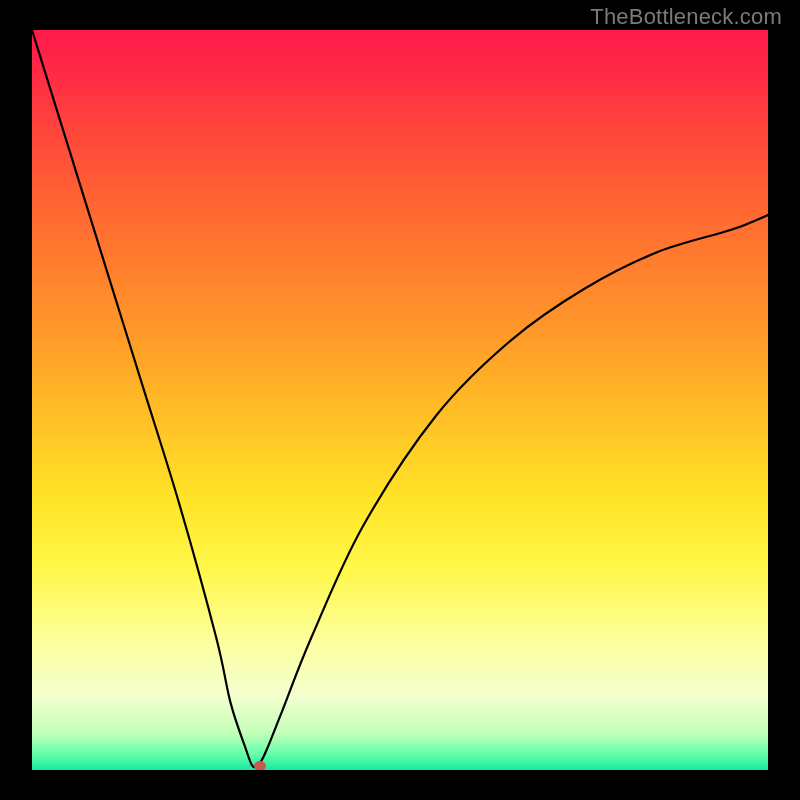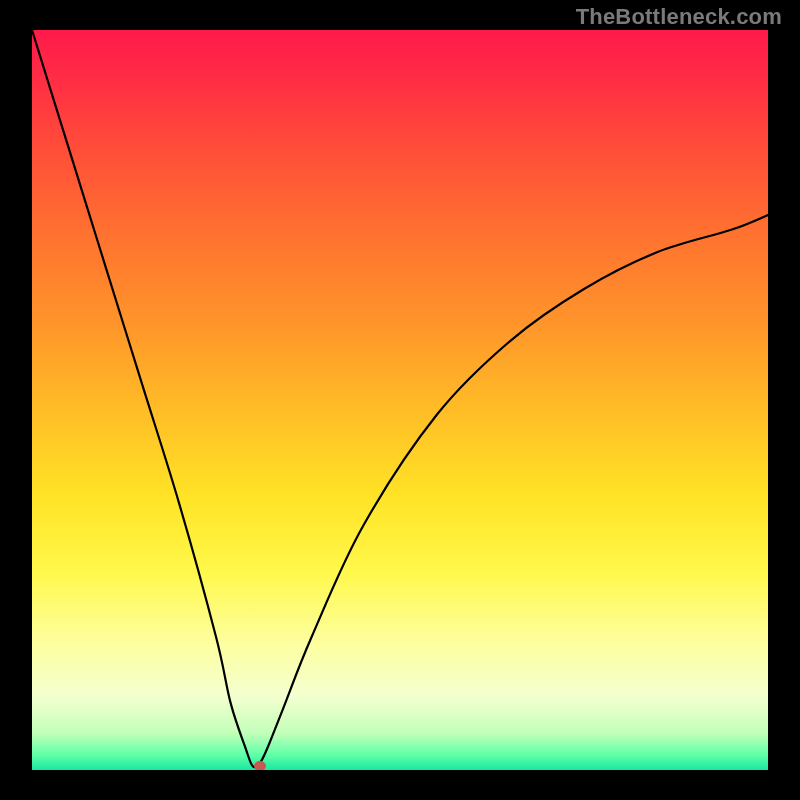--- a/index.html
+++ b/index.html
@@ -10,21 +10,21 @@
     background: #000;
     position: relative;
     font-family: Arial, sans-serif;
   }
   .watermark {
     position: absolute;
     top: 4px;
     right: 18px;
     font-size: 22px;
     color: #7a7a7a;
-    font-weight: 700;
+    font-weight: 400;
     z-index: 10;
     letter-spacing: 0.2px;
     text-align: center;
   }
   .plot-area {
     position: absolute;
     left: 32px;
     top: 30px;
     width: 736px;
     height: 740px;

